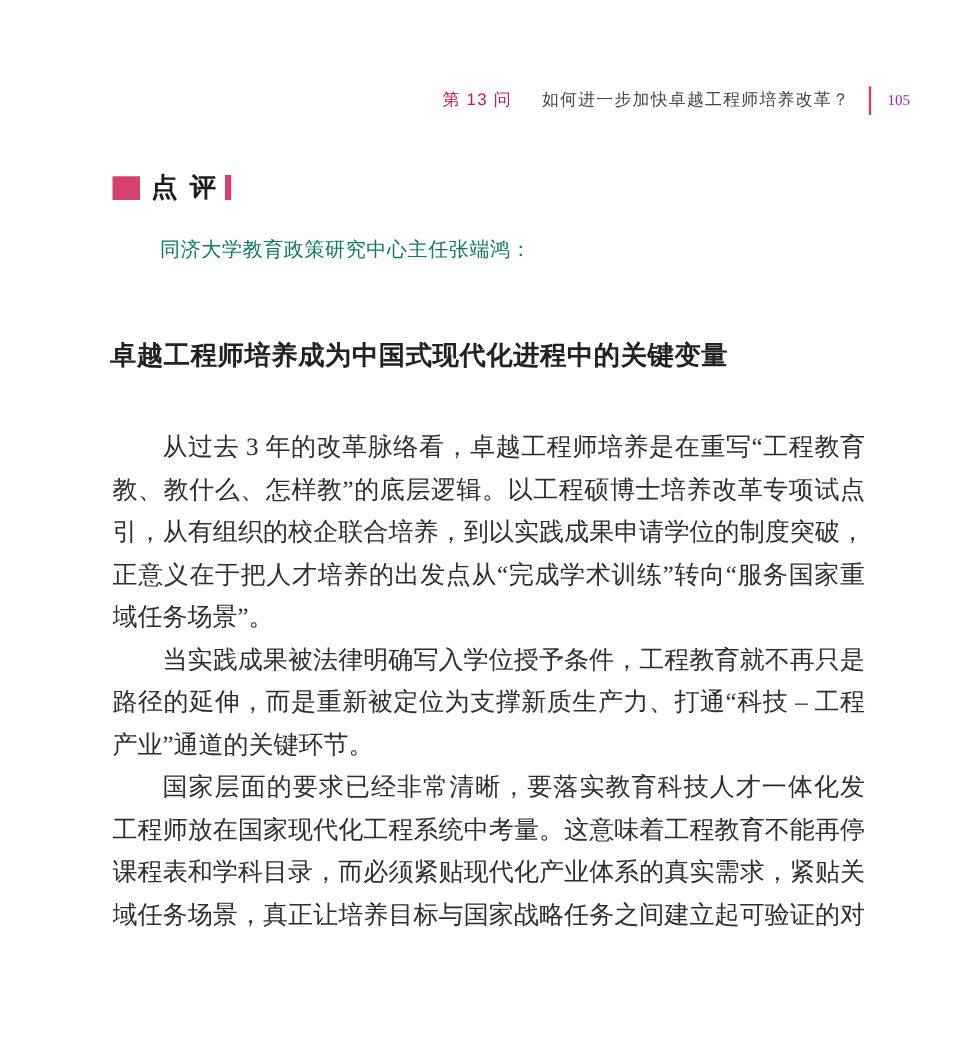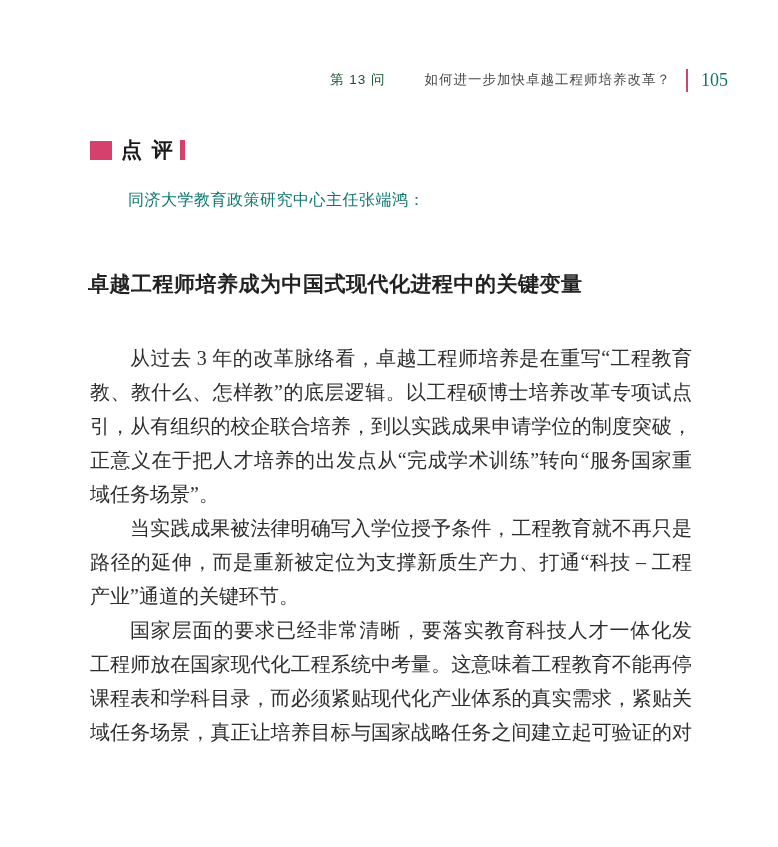--- a/index.html
+++ b/index.html
@@ -23,39 +23,38 @@
     top: 68px;
     right: 50px;
     display: flex;
     align-items: center;
     font-family: "Liberation Sans", "DejaVu Sans", sans-serif;
     font-size: 13.5px;
     line-height: 24px;
     white-space: nowrap;
   }
   .chapter-label {
-    color: #14532d;
-    margin-right: 15px;
+    color: #be185d;
     letter-spacing: 1px;
   }
   .chapter-title {
     color: #474747;
     letter-spacing: 1px;
     margin-left: 24px;
   }
   .header-divider {
     width: 2px;
     height: 23px;
     background: #c9496d;
     margin: 0 13px 0 15px;
   }
   .page-number {
     font-family: "Liberation Serif", "DejaVu Serif", serif;
-    color: #0f766e;
-    font-size: 18px;
+    color: #a21caf;
+    font-size: 12px;
   }
 
   
   .section-marker {
     position: absolute;
     left: 90px;
     top: 136px;
     display: flex;
     align-items: center;
     justify-content: flex-end;

